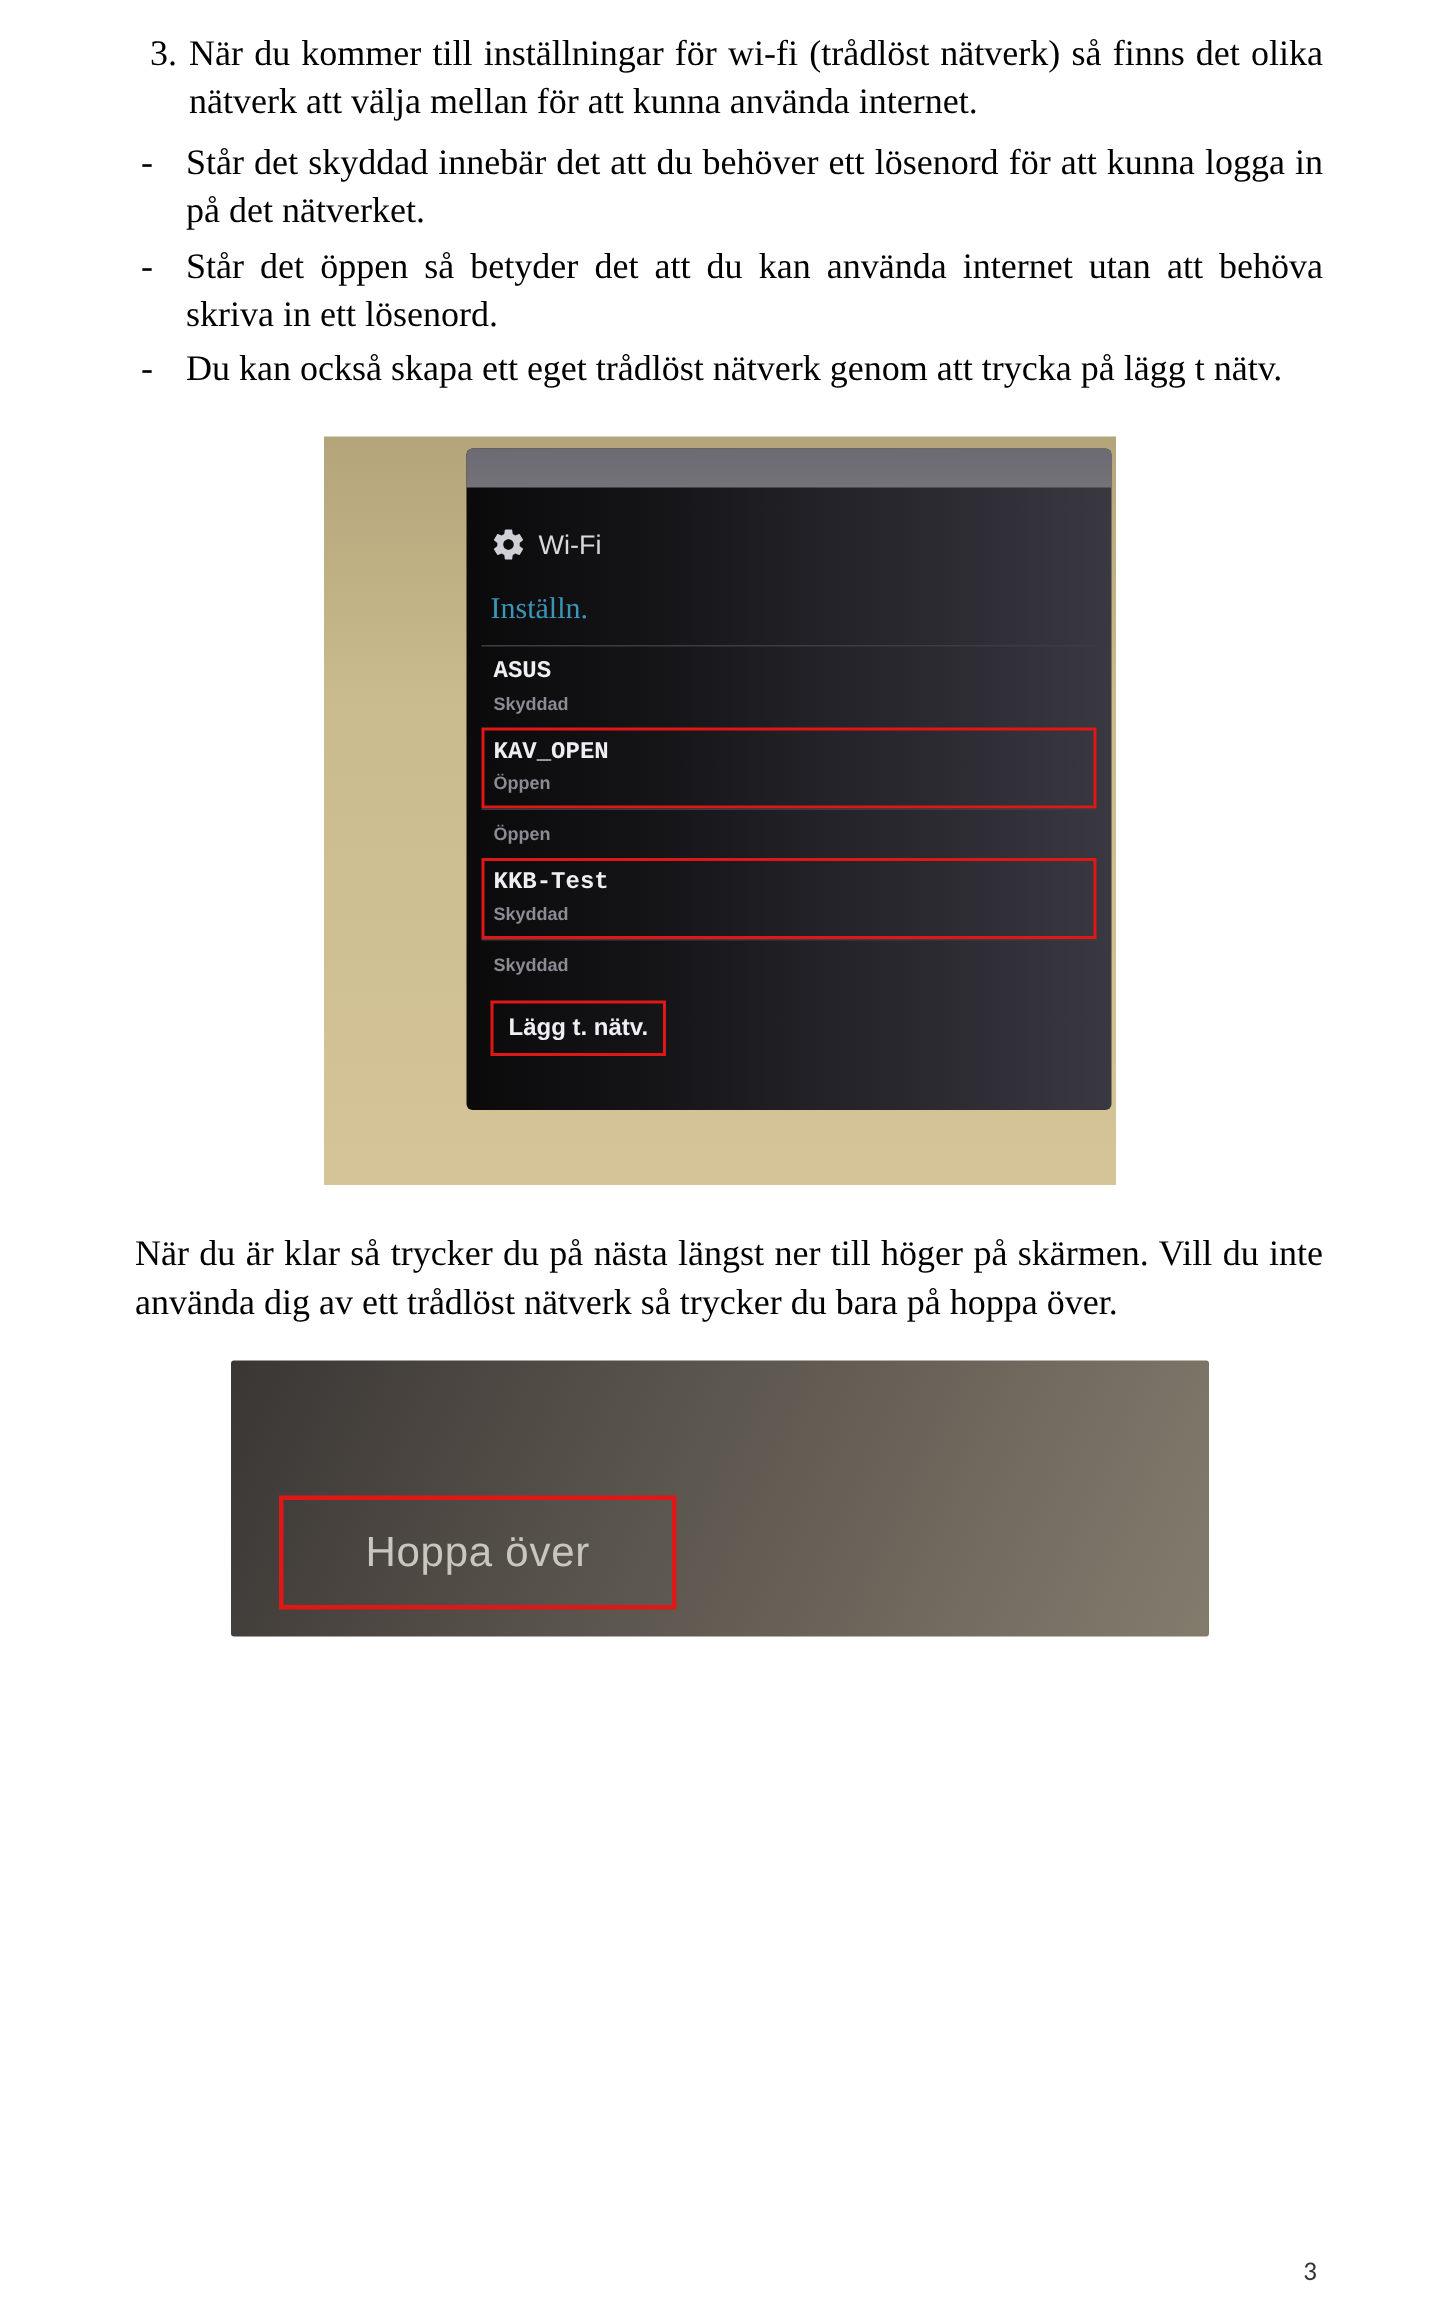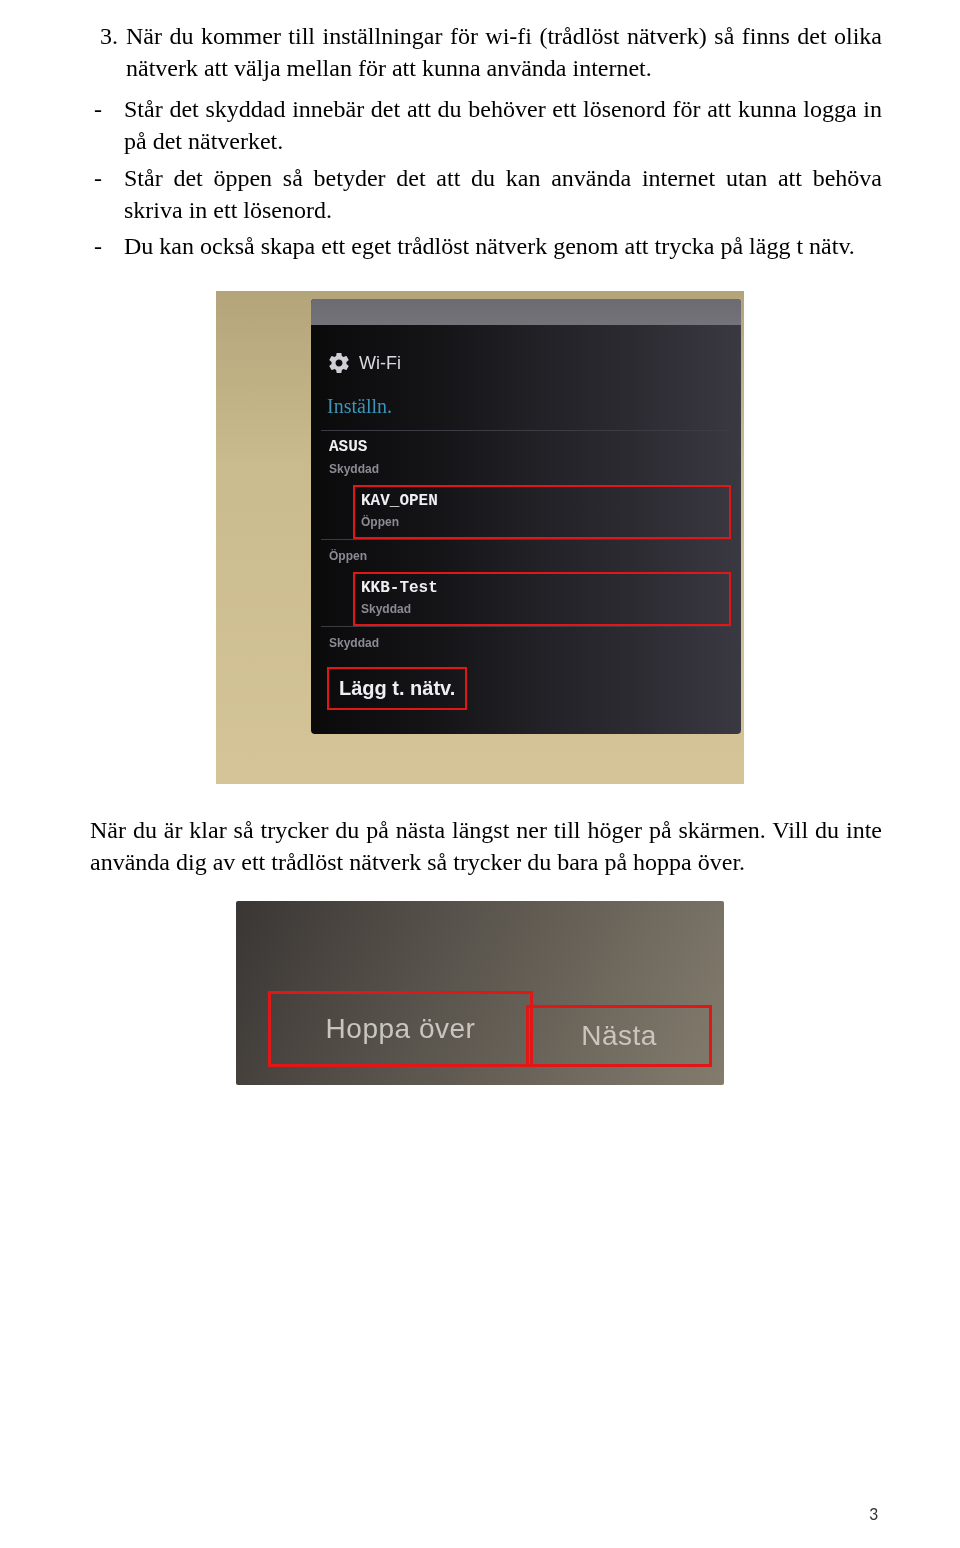--- a/index.html
+++ b/index.html
@@ -107,41 +107,40 @@
     .net-item .status {
       color: #8c8a93;
       font-family: Arial, sans-serif;
       font-size: 12px;
       margin-top: 2px;
       font-weight: bold;
     }
     .red-box {
       border: 2px solid #e01717;
       padding: 4px 6px 6px 6px;
-      margin-left: 32px;
     }
     .red-box-tight {
       border: 2px solid #e01717;
       display: inline-block;
       padding: 6px 10px;
       color: #efeef2;
       font-family: Arial, sans-serif;
-      font-size: 20px;
-      font-weight: bold;
-      margin: 8px 0 0 6px;
+      font-size: 16px;
+      font-weight: bold;
+      margin: 8px 0 12px 6px;
     }
     .lower-text {
       margin-top: 30px;
     }
     .lower-text p {
       margin-left: 12px;
       text-align: justify;
     }
     .button-photo {
-      width: 488px;
+      width: 652px;
       height: 184px;
       margin: 22px auto 0 auto;
       background: linear-gradient(115deg, #3a3634 0%, #4b4641 22%, #5b564e 45%, #6a6359 65%, #767064 82%, #837c6d 100%);
       position: relative;
       border-radius: 2px;
       text-align: center;
     }
     .btn-box {
       position: absolute;
       border: 3px solid #e01717;
@@ -246,16 +245,15 @@
     <div class="red-box-tight">Lägg t. nätv.</div>
   </div>
 </div>
 
 <div class="lower-text">
   <p>När du är klar så trycker du på nästa längst ner till höger på skärmen. Vill du inte använda dig av ett trådlöst nätverk så trycker du bara på hoppa över.</p>
 </div>
 
 <div class="button-photo">
   <div class="btn-box btn-hoppa">Hoppa över</div>
-  <div class="btn-box btn-nasta">Nästa</div>
 </div>
 
 <div class="page-num">3</div>
 
 </body></html>

